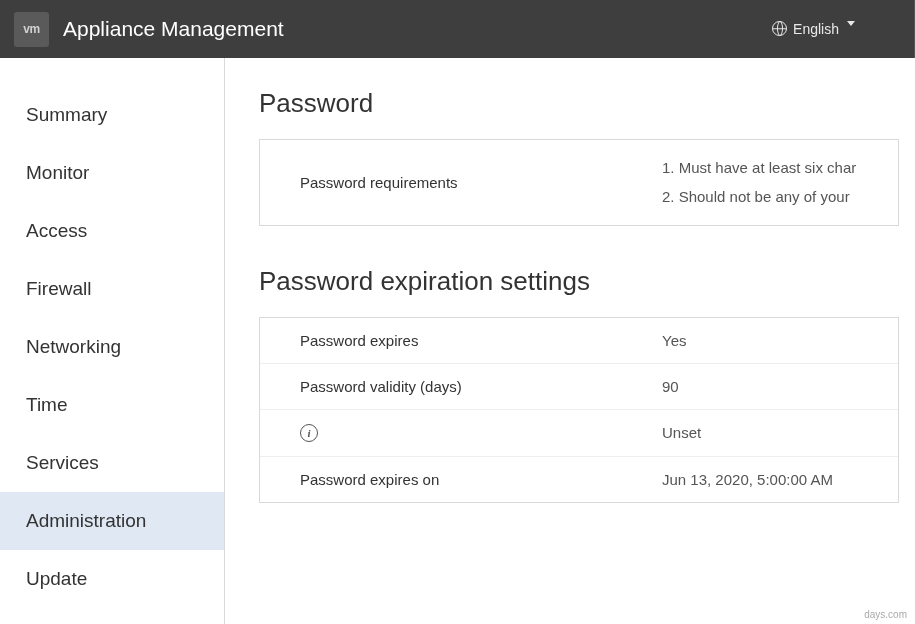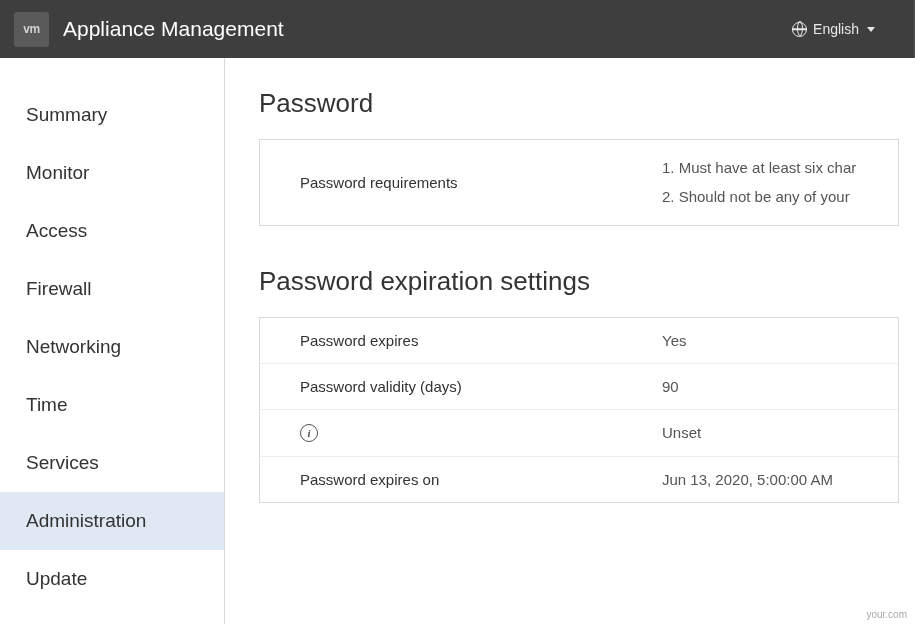--- a/index.html
+++ b/index.html
@@ -47,26 +47,25 @@
       font-weight: 300;
       color: #fff;
     }
     .header-divider {
       border-left: 1px solid #555;
       height: 58px;
       margin: 0 0 0 330px;
     }
     .lang-switch {
       display: flex;
-      align-items: center;
       gap: 6px;
       color: #e8e8e8;
       font-size: 14px;
       cursor: pointer;
-      padding-right: 40px;
+      padding-right: 60px;
       position: absolute;
       right: 0;
     }
     .globe-icon {
       width: 15px;
       height: 15px;
       border: 1.5px solid #e8e8e8;
       border-radius: 50%;
       position: relative;
     }
@@ -242,13 +241,13 @@
         <div class="row-value">Unset</div>
       </div>
       <div class="row">
         <div class="row-label">Password expires on</div>
         <div class="row-value">Jun 13, 2020, 5:00:00 AM</div>
       </div>
     </div>
   </div>
 </div>
 
-<div class="watermark">your.com</div>
+<div class="watermark">days.com</div>
 
 </body></html>

